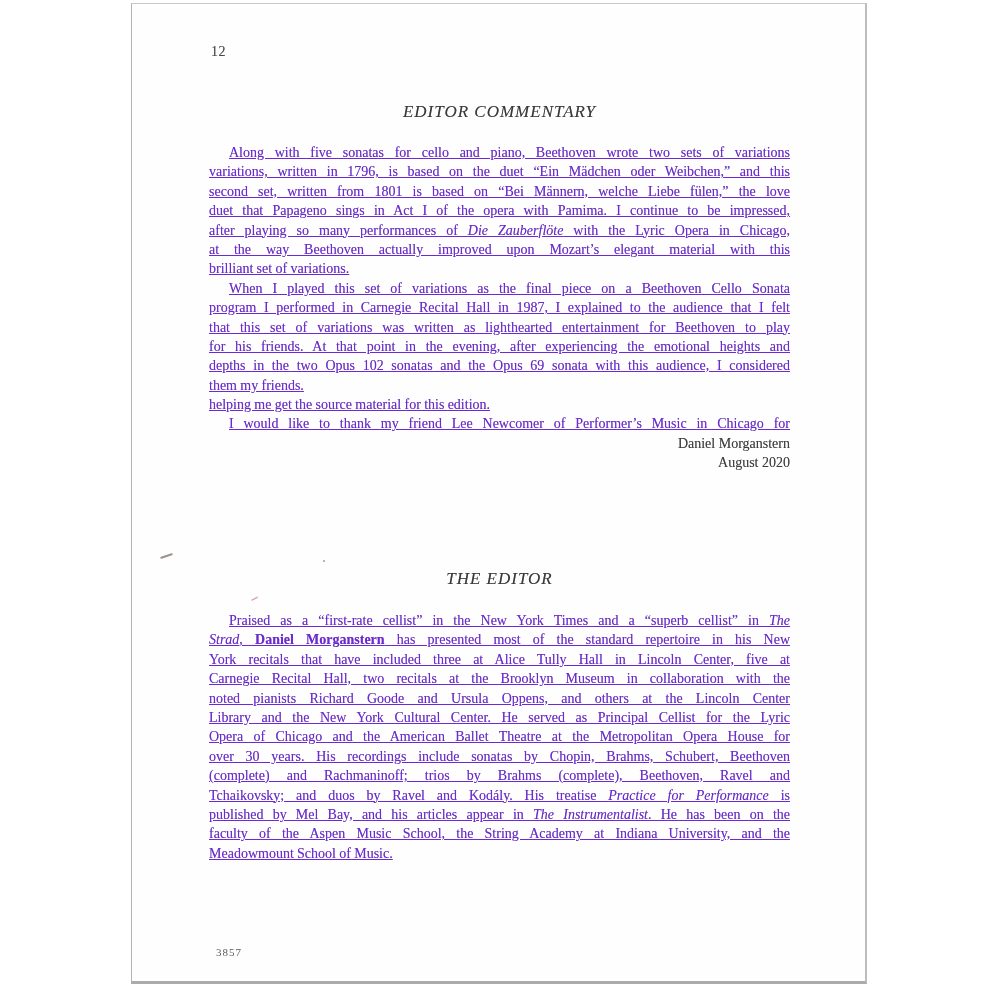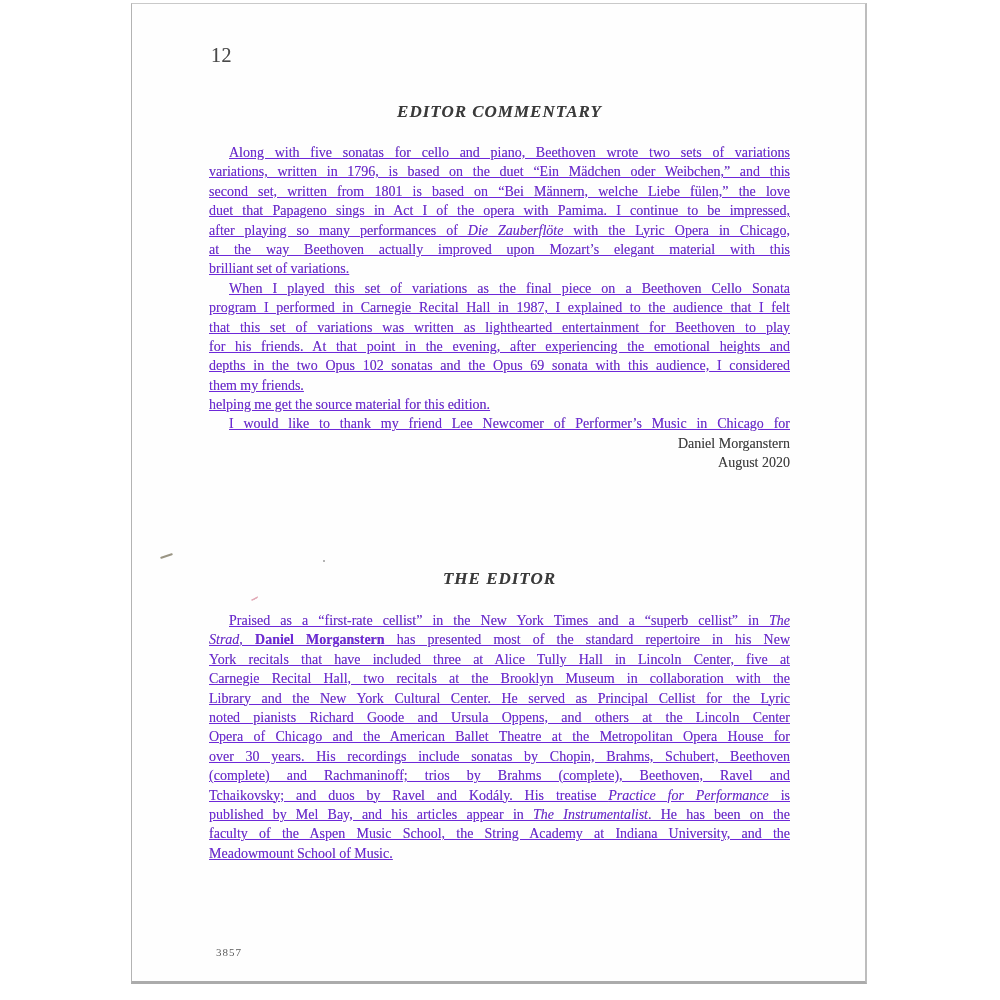--- a/index.html
+++ b/index.html
@@ -10,29 +10,29 @@
     position:absolute; left:131px; top:3px; width:736px; height:981px;
     background:#fefefe;
     border-top:1px solid #c9c9c9;
     border-left:1px solid #b3b3b3;
     border-right:2px solid #bdbdbd;
     border-bottom:3px solid #ababab;
   }
 
   .page-number {
     position:absolute; left:79px; top:40px;
-    font-size:20px; color:#4a4a4a; letter-spacing:0.5px;
+    font-size:14px; color:#4a4a4a; letter-spacing:0.5px;
   }
 
   .section { position:absolute; left:77px; width:581px; }
   .sec1 { top:98px; }
   .sec2 { top:565px; }
 
   .heading {
-    font-size:17px; font-weight:bold; font-style:italic;
+    font-size:17px; font-weight:normal; font-style:italic;
     text-align:center; letter-spacing:1px; color:#3a3a3a; line-height:19px;
   }
   .sec1 .body { margin-top:22px; }
   .sec2 .body { margin-top:23px; }
 
   .tline {
     font-size:14px; line-height:19.4px; height:19.4px; overflow:hidden;
     color:#6d28d9; text-align:justify; word-spacing:-0.2px;text-decoration:underline;
   }
   .tline.just { text-align-last:justify; }
@@ -106,22 +106,22 @@
   </div>
 
   <div class="section sec2">
     <div class="heading">THE EDITOR</div>
     <div class="body">
         <div>
           <div class="tline just indent">Praised as a “first-rate cellist” in the New York Times and a “superb cellist” in <i>The</i></div>
           <div class="tline just"><i>Strad</i>, <b>Daniel Morganstern</b> has presented most of the standard repertoire in his New</div>
           <div class="tline just">York recitals that have included three at Alice Tully Hall in Lincoln Center, five at</div>
           <div class="tline just">Carnegie Recital Hall, two recitals at the Brooklyn Museum in collaboration with the</div>
+          <div class="tline just">noted pianists Richard Goode and Ursula Oppens, and others at the Lincoln Center</div>
           <div class="tline just">Library and the New York Cultural Center. He served as Principal Cellist for the Lyric</div>
-          <div class="tline just">noted pianists Richard Goode and Ursula Oppens, and others at the Lincoln Center</div>
           <div class="tline just">Opera of Chicago and the American Ballet Theatre at the Metropolitan Opera House for</div>
           <div class="tline just">over 30 years. His recordings include sonatas by Chopin, Brahms, Schubert, Beethoven</div>
           <div class="tline just">(complete) and Rachmaninoff; trios by Brahms (complete), Beethoven, Ravel and</div>
           <div class="tline just">Tchaikovsky; and duos by Ravel and Kodály. His treatise <i>Practice for Performance</i> is</div>
           <div class="tline just">published by Mel Bay, and his articles appear in <i>The Instrumentalist</i>. He has been on the</div>
           <div class="tline just">faculty of the Aspen Music School, the String Academy at Indiana University, and the</div>
           <div class="tline">Meadowmount School of Music.</div>
         </div>
       </div>
   </div>

